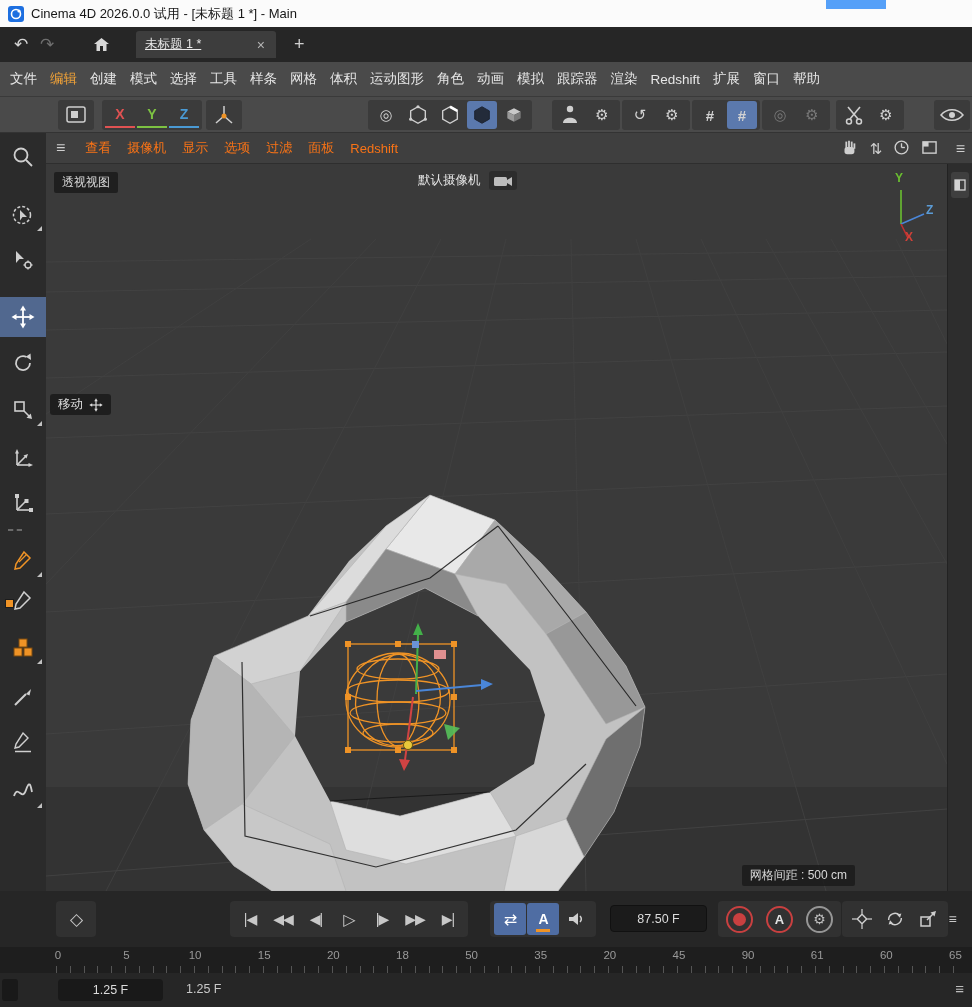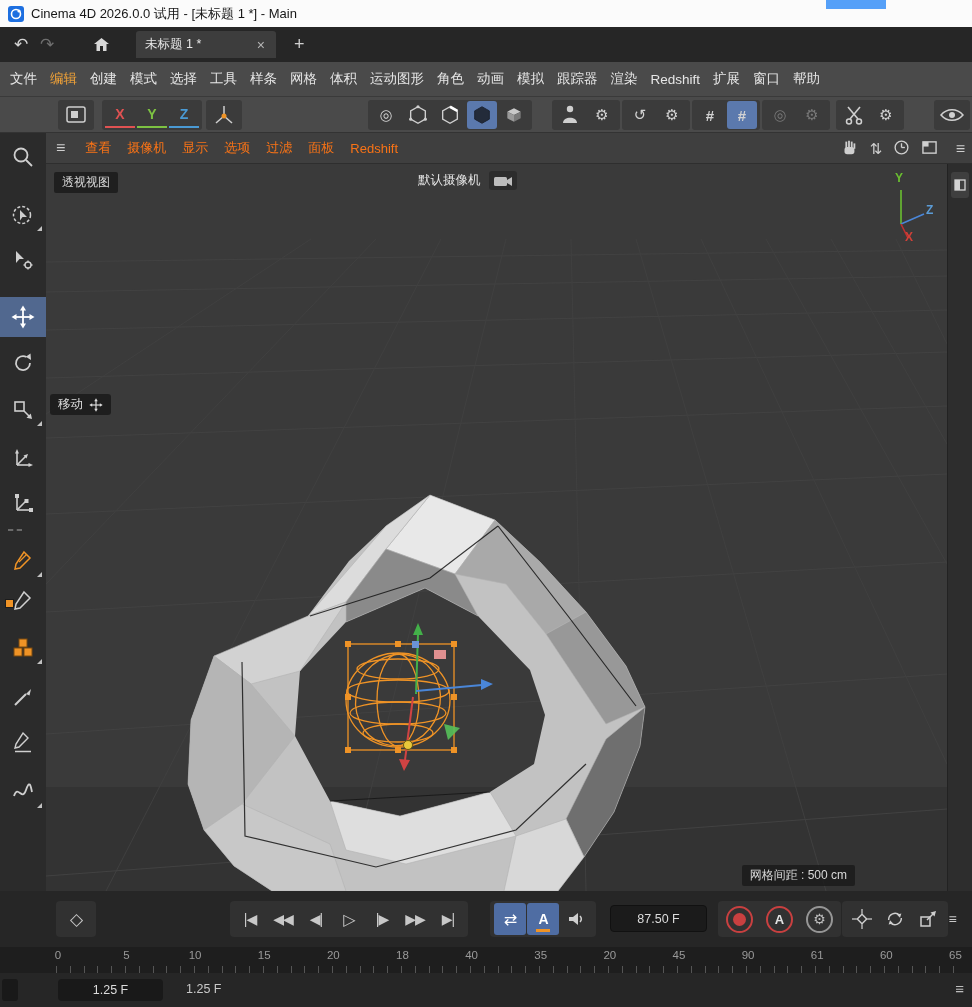--- a/index.html
+++ b/index.html
@@ -14,21 +14,21 @@
   .win-accent { position:absolute; left:826px; top:0; width:60px; height:9px; background:#55a0f8; }
 
   
   .tabbar { position:absolute; left:0; top:27px; width:972px; height:35px; background:#262626;
     display:flex; align-items:center; }
   .navglyph { color:#d5d5d5; font-size:17px; width:26px; text-align:center; cursor:default; }
   .navglyph.dim { color:#6f6f6f; }
   .home { margin-left:28px; display:flex; align-items:center; justify-content:center; width:26px; }
   .tab { margin-left:22px; width:140px; height:27px; background:#3d3d3d; border-radius:3px 3px 0 0;
     display:flex; align-items:center; padding:0 9px; color:#e8e8e8; font-size:12.5px; }
-  .tab .tlabel { flex:1; }
+  .tab .tlabel { flex:1;text-decoration:underline; }
   .tab .tclose { color:#b5b5b5; font-size:14px; padding:0 2px; }
   .tabadd { margin-left:18px; color:#cfcfcf; font-size:18px; }
 
   
   .menubar { position:absolute; left:0; top:62px; width:972px; height:35px; background:#4a4a4a;
     display:flex; align-items:center; padding:0 10px; gap:13px; border-bottom:1px solid #3a3a3a; }
   .menubar span { font-size:13.5px; color:#e6e6e6; white-space:nowrap; }
   .menubar span.accent { color:#f0a238; }
 
   
@@ -634,21 +634,21 @@
   </div>
 
   <div class="ruler">
     <div class="rulernums">
       <span>0</span>
       <span>5</span>
       <span>10</span>
       <span>15</span>
       <span>20</span>
       <span>18</span>
-      <span>40</span>
+      <span>50</span>
       <span>35</span>
       <span>20</span>
       <span>45</span>
       <span>90</span>
       <span>61</span>
       <span>60</span>
       <span>65</span>
     </div>
     <div class="rulerticks"></div>
   </div>

